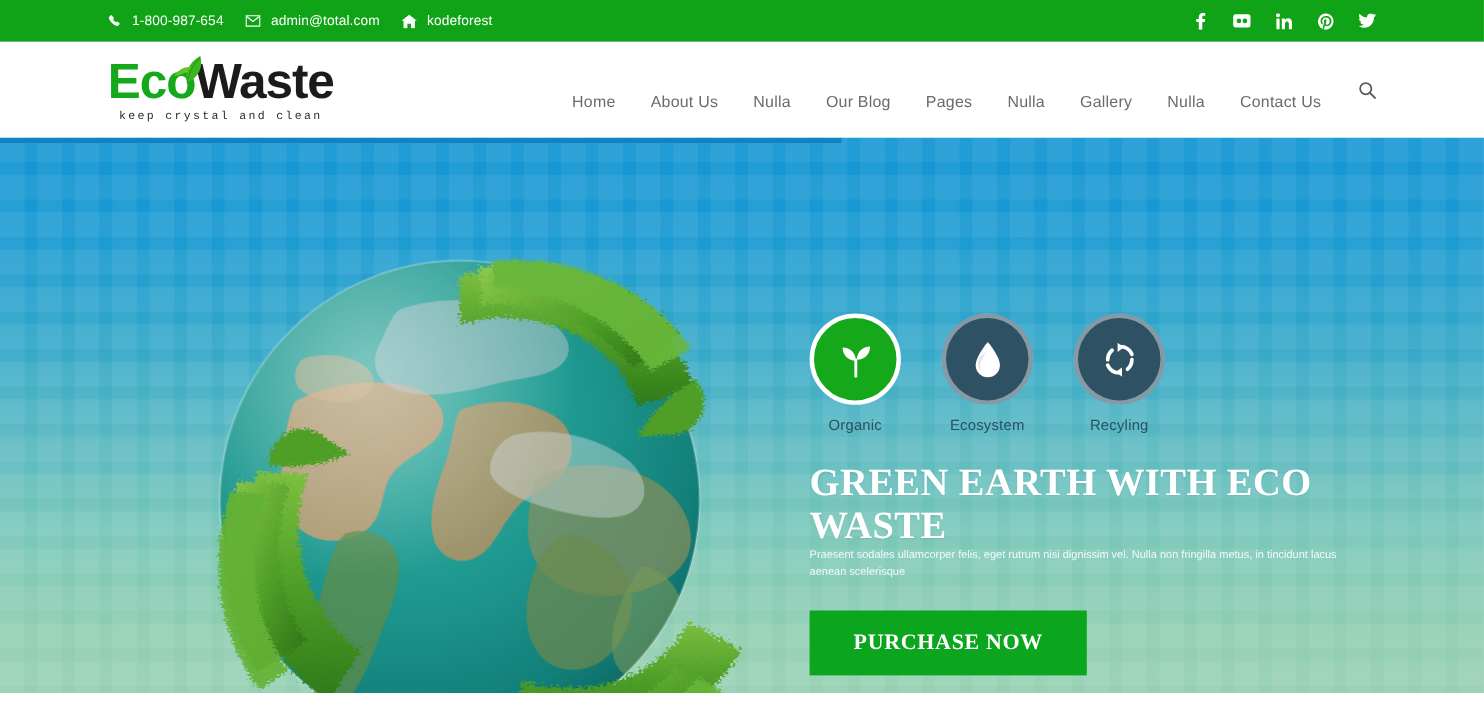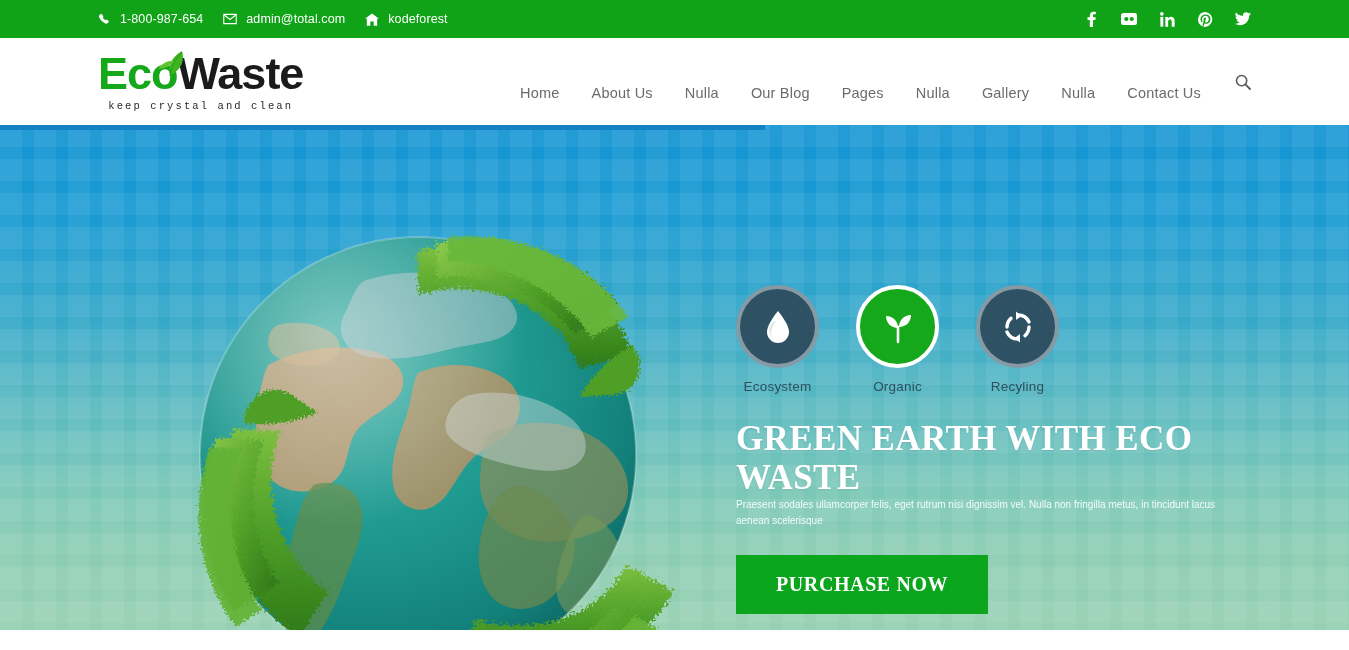--- a/index.html
+++ b/index.html
@@ -306,42 +306,42 @@
         <path d="M318 516c-22 12-50-4-48-28l2-30c16 18 30 40 46 58z" fill="#4f9f27"></path>
       </g>
     </svg>
   </div>
 
   <div class="hero-content">
 
     <div class="features">
 
       <div class="feature">
-        <div class="f-circle slate">
-          <span>
-            <svg width="26" height="34" viewBox="0 0 26 34">
-              <path d="M13 1C13 1 2 14 2 22a11 11 0 0 0 22 0C24 14 13 1 13 1z" fill="#fff"></path>
-              <path d="M11 11c-3 5-5 9-5 12a5 5 0 0 0 2 4c-3-1-4-4-4-7 0-4 4-9 7-9z" fill="#dfe9ee"></path>
-            </svg>
-          </span>
-        </div>
-        <div class="f-label">Ecosystem</div>
-      </div>
-
-      <div class="feature">
         <div class="f-circle green">
           <span>
             <svg width="34" height="34" viewBox="0 0 34 34">
               <path d="M17 32V17" stroke="#fff" stroke-width="2.6" stroke-linecap="round" fill="none"></path>
               <path d="M17 18C17 11 12 6 5 6c0 7 5 12 12 12z" fill="#fff"></path>
               <path d="M18 17c0-7 5-12 12-12 0 7-5 12-12 12z" fill="#fff"></path>
             </svg>
           </span>
         </div>
         <div class="f-label">Organic</div>
+      </div>
+
+      <div class="feature">
+        <div class="f-circle slate">
+          <span>
+            <svg width="26" height="34" viewBox="0 0 26 34">
+              <path d="M13 1C13 1 2 14 2 22a11 11 0 0 0 22 0C24 14 13 1 13 1z" fill="#fff"></path>
+              <path d="M11 11c-3 5-5 9-5 12a5 5 0 0 0 2 4c-3-1-4-4-4-7 0-4 4-9 7-9z" fill="#dfe9ee"></path>
+            </svg>
+          </span>
+        </div>
+        <div class="f-label">Ecosystem</div>
       </div>
 
       <div class="feature">
         <div class="f-circle slate">
           <span>
             <svg width="34" height="34" viewBox="0 0 34 34">
               <path d="M17 5a12 12 0 0 1 11 7" stroke="#fff" stroke-width="3.4" fill="none" stroke-linecap="round"></path>
               <path d="M17 29a12 12 0 0 1-11-7" stroke="#fff" stroke-width="3.4" fill="none" stroke-linecap="round"></path>
               <path d="M6 17a11.5 11.5 0 0 1 4-8.6" stroke="#fff" stroke-width="3.4" fill="none" stroke-linecap="round"></path>
               <path d="M28 17a11.5 11.5 0 0 1-4 8.6" stroke="#fff" stroke-width="3.4" fill="none" stroke-linecap="round"></path>

